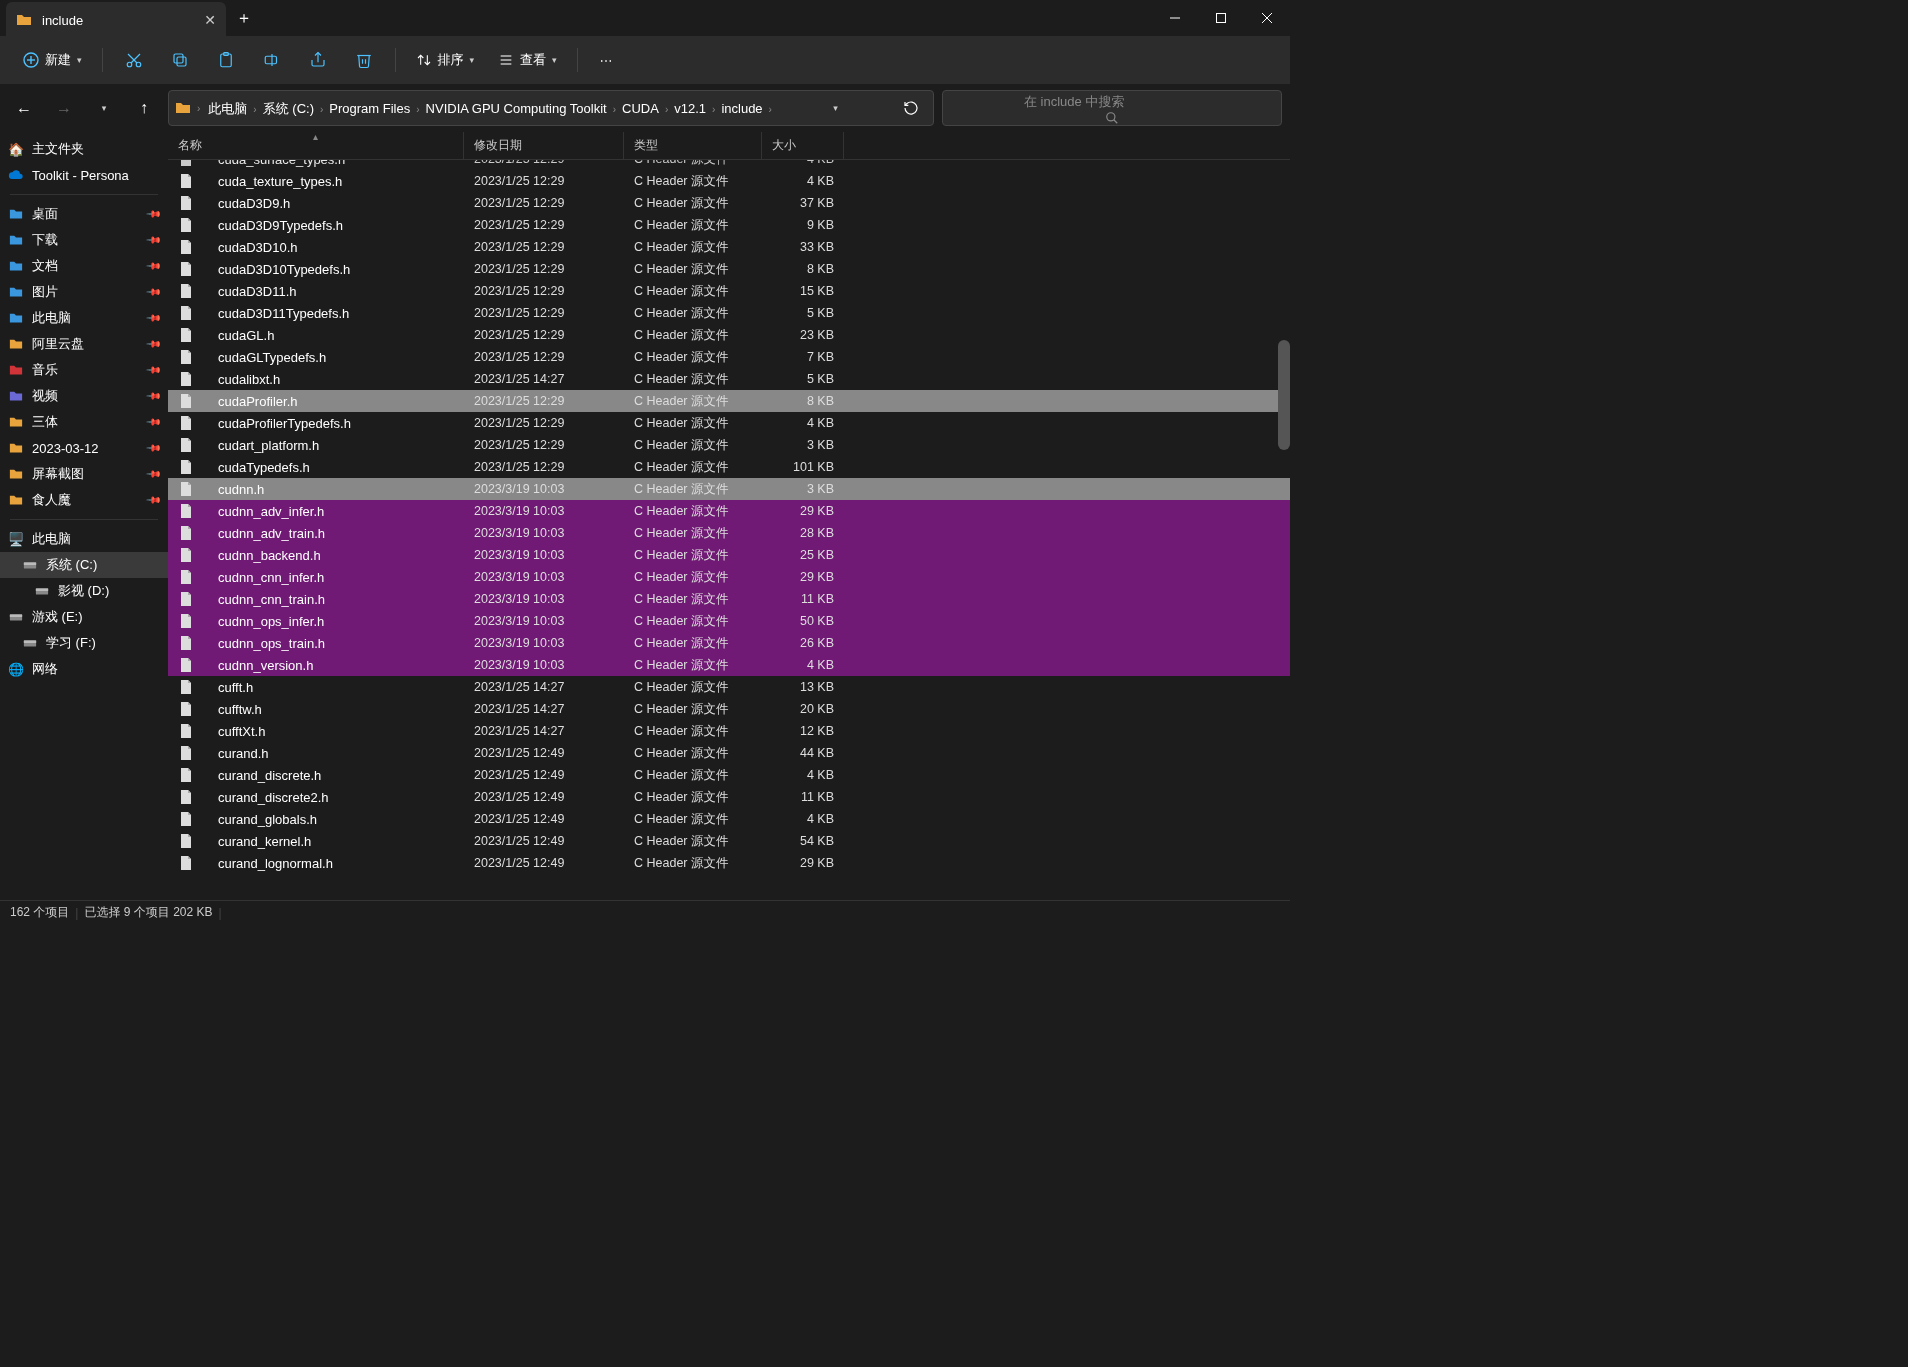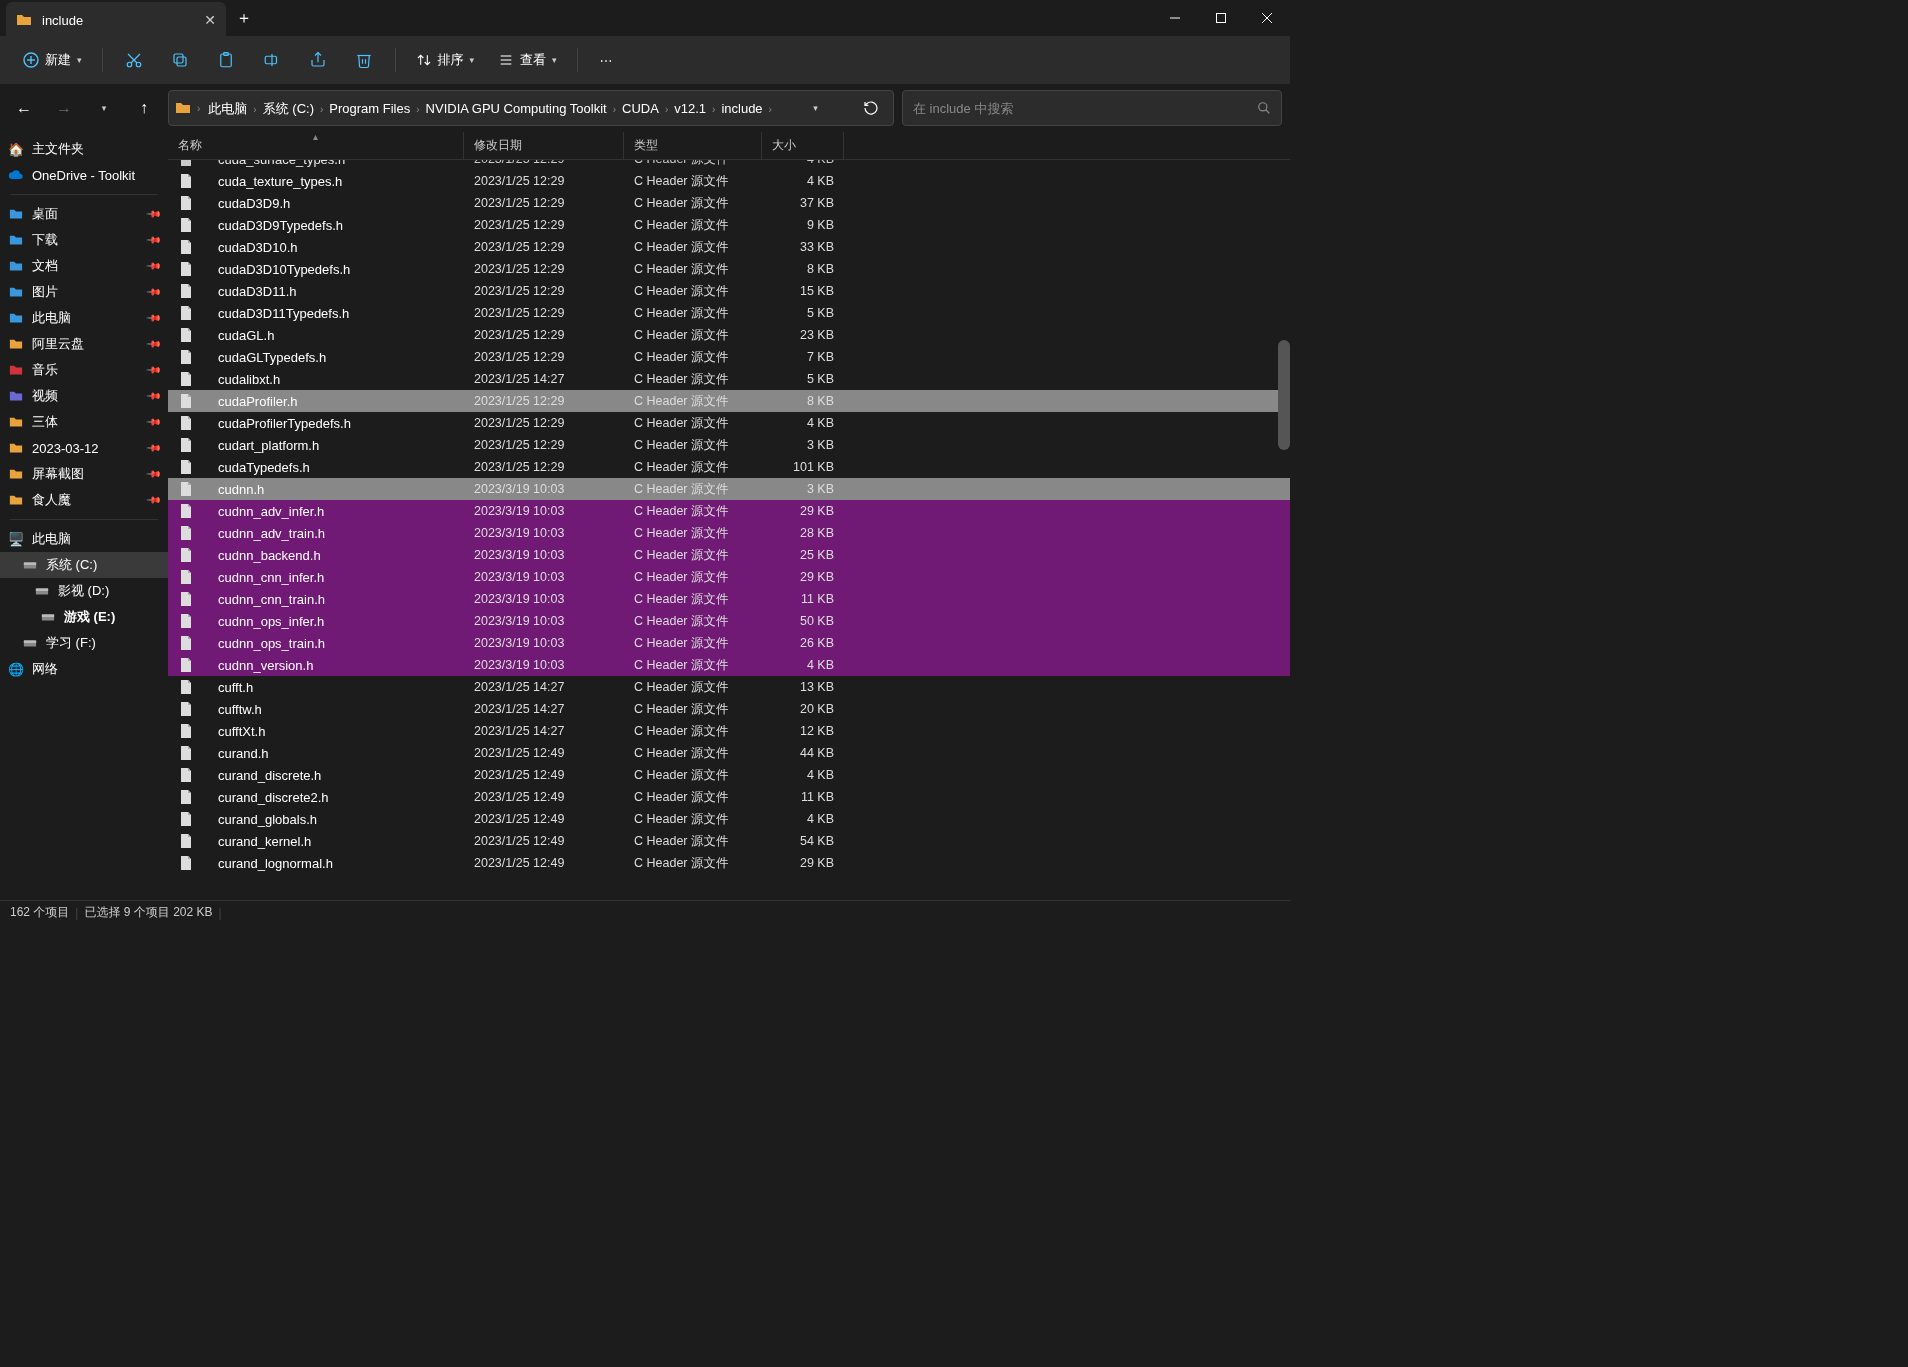--- a/index.html
+++ b/index.html
@@ -17,21 +17,21 @@
 .tbtn.icon { padding:0 12px; }
 .sep { width:1px; height:24px; background:#444; margin:0 6px; }
 .chev { font-size:9px; color:#ccc; }
 .navrow { height:48px; background:#1c1c1c; display:flex; align-items:center; padding:0 8px; gap:8px; }
 .navbtn { width:32px; height:32px; display:flex; align-items:center; justify-content:center; color:#fff; }
 .navbtn.dis { color:#666; }
 .addrbar { flex:1; height:36px; background:#2c2c2c; border:1px solid #444; border-radius:4px; display:flex; align-items:center; padding:0 6px; gap:2px; }
 .addrseg { font-size:13px; color:#fff; padding:0 2px; }
 .addrchev { color:#888; font-size:10px; padding:0 4px; }
 .refreshbtn { margin-left:auto; width:32px; height:32px; display:flex; align-items:center; justify-content:center; color:#fff; }
-.searchbox { width:380px; height:36px; background:#2c2c2c; border:1px solid #444; border-radius:4px; display:flex; align-items:center; padding:0 10px; }
+.searchbox { width:340px; height:36px; background:#2c2c2c; border:1px solid #444; border-radius:4px; display:flex; align-items:center; padding:0 10px;flex-direction:column; }
 .searchbox input { flex:1; background:transparent; border:none; outline:none; color:#fff; font-size:13px; }
 .searchbox input::placeholder { color:#888; }
 .searchicon { color:#888; }
 .content { flex:1; display:flex; overflow:hidden; background:#1c1c1c; }
 .sidebar { width:168px; background:#1c1c1c; overflow-y:auto; padding:4px 0; }
 .side-item { height:26px; display:flex; align-items:center; padding:0 8px; gap:8px; font-size:13px; color:#fff; position:relative; }
 .side-item .pin { position:absolute; right:8px; font-size:10px; color:#888; transform:rotate(45deg); }
 .side-item.sel { background:#3a3a3a; }
 .side-sep { height:1px; background:#333; margin:6px 10px; }
 .side-item .icon { width:16px; height:16px; display:flex; align-items:center; justify-content:center; font-size:13px; }
@@ -209,21 +209,21 @@
     <div class="side-item">
       <span class="icon">🏠</span>
       <span>主文件夹</span>
     </div>
     <div class="side-item">
       <span class="icon">
           <svg width="16" height="16" viewBox="0 0 24 24">
             <path fill="#0078d4" d="M6 18h12a4 4 0 0 0 0-8 6 6 0 0 0-11.3-2A5 5 0 0 0 6 18z"></path>
           </svg>
         </span>
-      <span>OneDrive - Toolkit</span>
+      <span>Toolkit - Persona</span>
     </div>
     <div class="side-sep"></div>
     <div id="pinned">
         <div class="side-item">
           <span class="icon">
             <svg width="14" height="14" viewBox="0 0 16 16">
               <path fill="#3a96dd" d="M1 3h5l2 2h7v8H1z"></path>
             </svg>
           </span>
           <span>桌面</span>
@@ -346,21 +346,21 @@
         </div>
         <div class="side-item" style="padding-left: 34px;">
           <span class="icon">
             <svg width="14" height="14" viewBox="0 0 16 16">
               <rect x="1" y="5" width="14" height="7" rx="1" fill="#888"></rect>
               <rect x="1" y="5" width="14" height="3" fill="#bbb"></rect>
             </svg>
           </span>
           <span>影视 (D:)</span>
         </div>
-        <div class="side-item" style="padding-left: 40px; font-weight: bold;">
+        <div class="side-item" style="padding-left: 8px;">
           <span class="icon">
             <svg width="14" height="14" viewBox="0 0 16 16">
               <rect x="1" y="5" width="14" height="7" rx="1" fill="#888"></rect>
               <rect x="1" y="5" width="14" height="3" fill="#bbb"></rect>
             </svg>
           </span>
           <span>游戏 (E:)</span>
         </div>
         <div class="side-item" style="padding-left: 22px;">
           <span class="icon">

